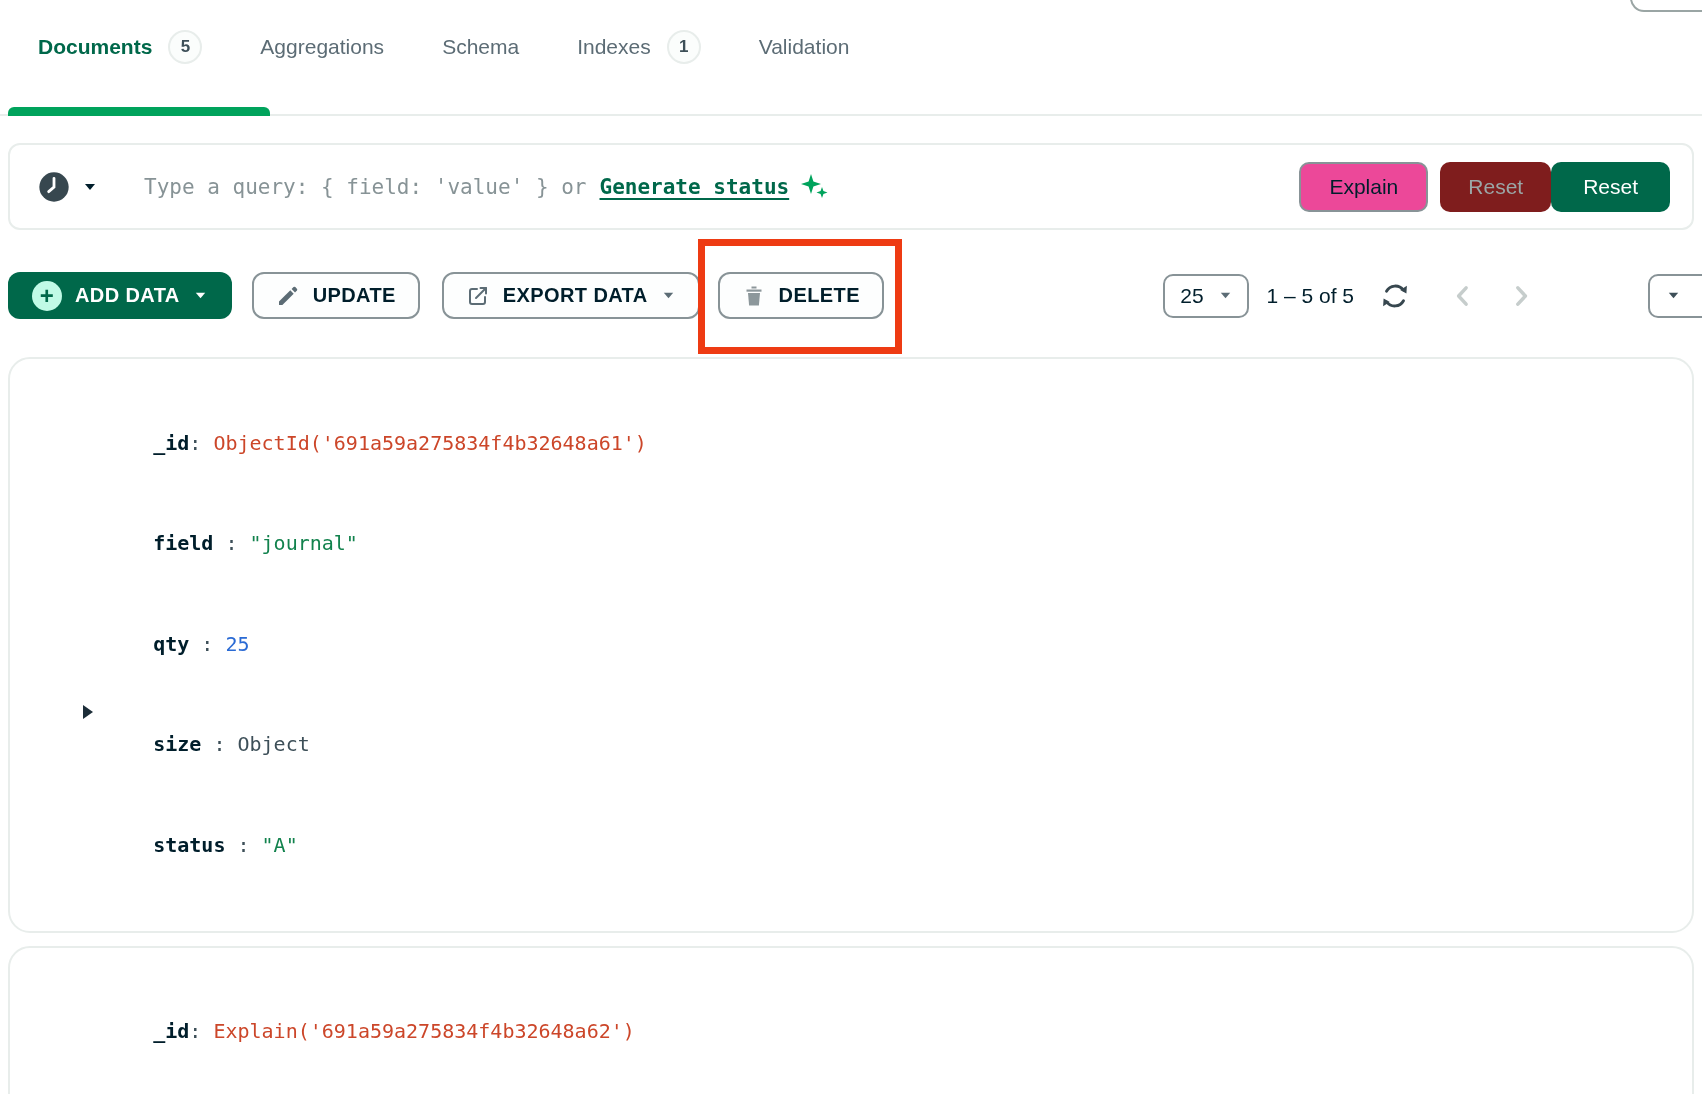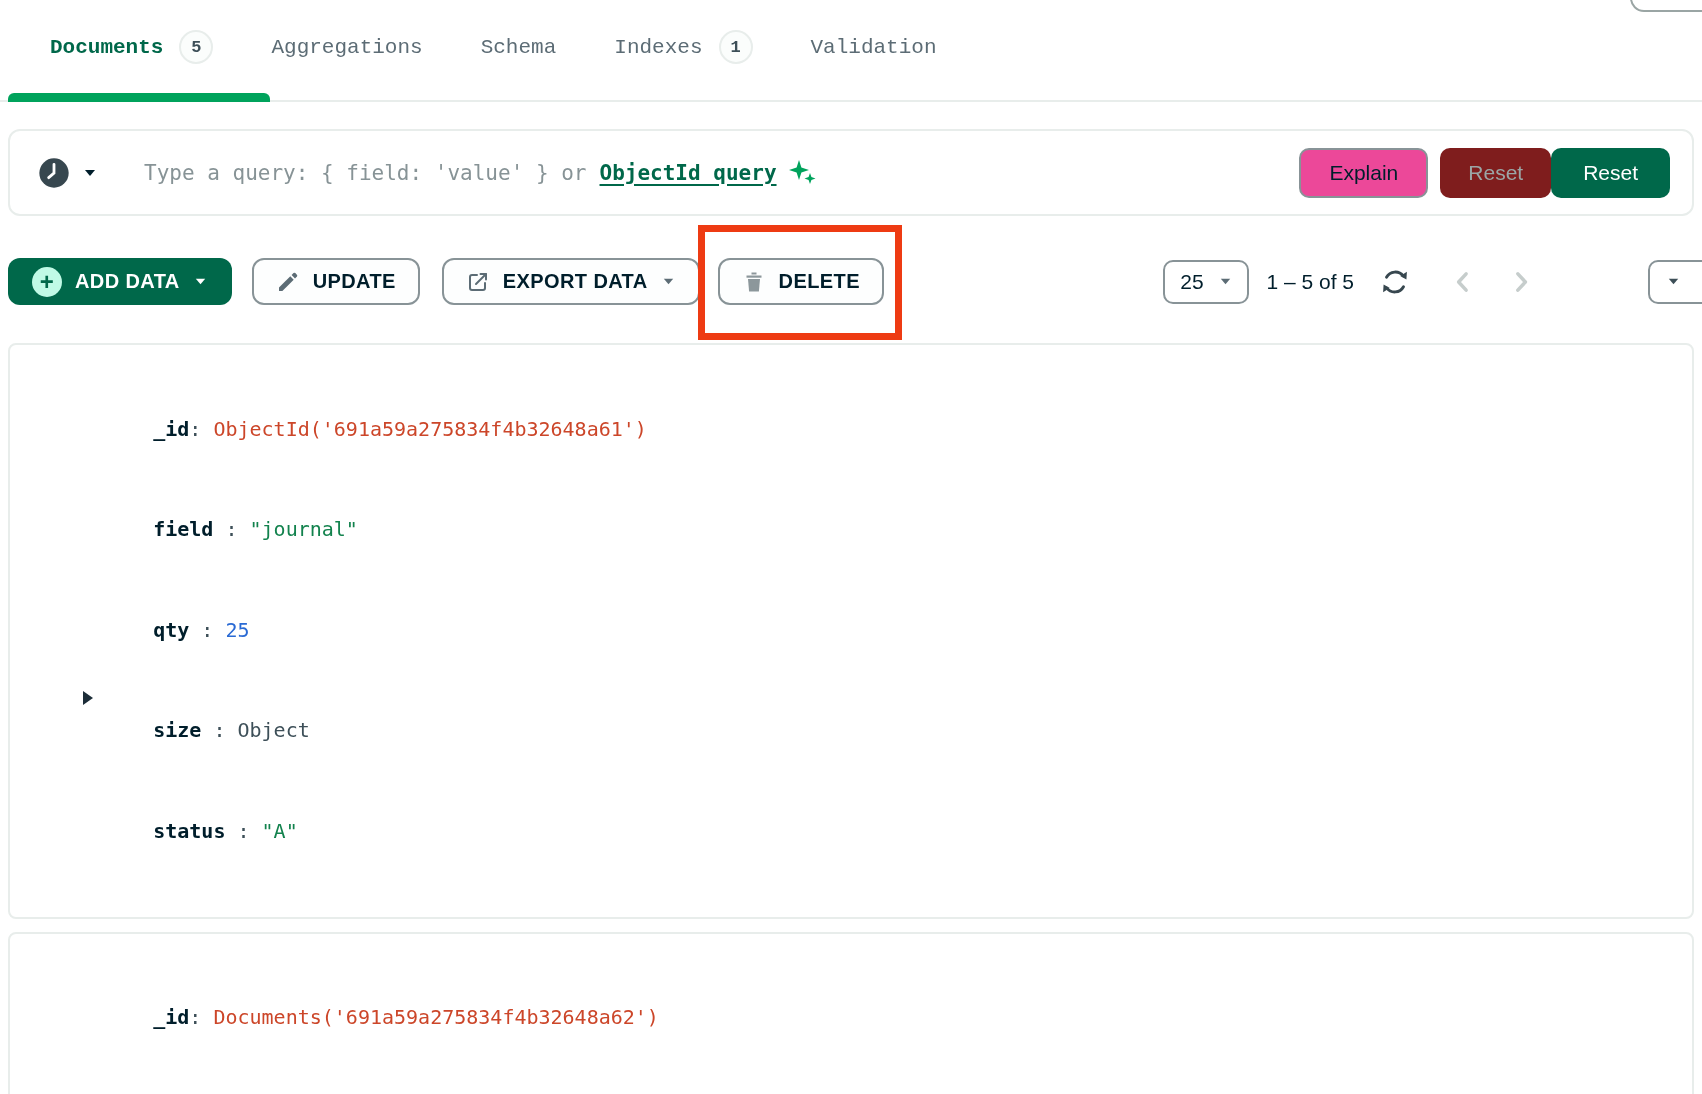--- a/index.html
+++ b/index.html
@@ -20,23 +20,22 @@
     width:1702px;height:1094px;overflow:hidden;position:relative;
     background:#fff;font-family:"Liberation Sans",sans-serif;color:var(--ink);
   }
   
   .top-fragment{
     position:absolute;top:-18px;left:1630px;width:120px;height:30px;
     background:#fff;border:2px solid #9AA5A4;border-radius:14px;
   }
   
   .tab-bar{
-    position:relative;height:102px;padding:30px 0 0 50px;
+    position:relative;height:116px;padding:30px 0 0 38px;
     border-bottom:2px solid var(--border-gray);
-    font-family:Liberation Mono, monospace;
   }
   .tab-items{display:flex;align-items:center;gap:58px}
   .tab{display:flex;align-items:center;gap:16px;font-size:21px;font-weight:500;
     color:var(--gray-text);cursor:pointer;white-space:nowrap}
   .tab.active{color:var(--brand-green);font-weight:700}
   .tab .badge{
     display:inline-flex;align-items:center;justify-content:center;
     width:34px;height:34px;border-radius:50%;
     background:#FBFDFC;border:2px solid var(--border-gray);
     font-size:17px;font-weight:600;color:#3D4F58;
@@ -113,21 +112,21 @@
   .chev-right{margin-left:28px}
   .view-dropdown{
     margin-left:112px;margin-right:-30px;height:44px;width:76px;
     border:2px solid var(--btn-border);border-radius:10px;background:#fff;
     display:inline-flex;align-items:center;padding-left:16px;cursor:pointer;
   }
   .view-dropdown .tb-caret{color:#3D4F58}
   
   .documents{margin:0 8px}
   .doc-card{
-    margin-top:13px;border:2px solid var(--border-gray);border-radius:8px;background:#fff;
+    margin-top:13px;border:2px solid var(--border-gray);border-radius:22px;background:#fff;
     padding:34px 0 35px 95px;
   }
   .doc-card:first-child{margin-top:38px}
   .doc-row{
     position:relative;font-family:"DejaVu Sans Mono",monospace;font-size:20px;
     line-height:33.5px;white-space:pre;
   }
   .doc-row .k{font-weight:700;color:var(--ink)}
   .doc-row .sep{color:#3D4F58}
   .v-objectid{color:var(--objectid-red)}
@@ -179,21 +178,21 @@
     <svg class="clock" viewBox="0 0 24 24">
       <circle cx="12" cy="12" r="11" fill="#37474F"></circle>
       <path d="M12 5.5 V12 L8 15.5" stroke="#fff" stroke-width="2.1" fill="none" stroke-linecap="round"></path>
     </svg>
     <svg class="caret" viewBox="0 0 16 16">
       <path d="M3 5 L8 11 L13 5 Z" fill="#001E2B"></path>
     </svg>
   </button>
   <div class="query-placeholder">
     <span>Type a query: { field: 'value' } or</span>
-    <span class="generate-link">ObjectId query</span>
+    <span class="generate-link">Generate status</span>
     <svg class="sparkle" viewBox="0 0 30 30">
       <path d="M12 2 l2.4 7.6 L22 12 l-7.6 2.4 L12 22 l-2.4-7.6 L2 12 l7.6-2.4 Z" fill="#00A35C"></path>
       <path d="M23 15 l1.4 4.1 L28.5 20.5 l-4.1 1.4 L23 26 l-1.4-4.1 L17.5 20.5 l4.1-1.4 Z" fill="#00A35C"></path>
     </svg>
   </div>
   <div class="qb-spacer"></div>
   <button class="qb-btn qb-explain">Explain</button>
   <button class="qb-btn qb-reset">Reset</button>
   <button class="qb-btn qb-find">Reset</button>
 </div>
@@ -296,21 +295,21 @@
 
   <div class="doc-row">
     <span class="k">status</span><span class="sep"> : </span><span class="v v-string">"A"</span>
   </div>
 </div>
   </div>
 
   <div class="doc-card">
     <div class="doc-body">
   <div class="doc-row">
-    <span class="k">_id</span><span class="sep">: </span><span class="v v-objectid">Documents('691a59a275834f4b32648a62')</span>
+    <span class="k">_id</span><span class="sep">: </span><span class="v v-objectid">Explain('691a59a275834f4b32648a62')</span>
   </div>
 
   <div class="doc-row">
     
   </div>
 
 </div>
   </div>
 
 </div>

